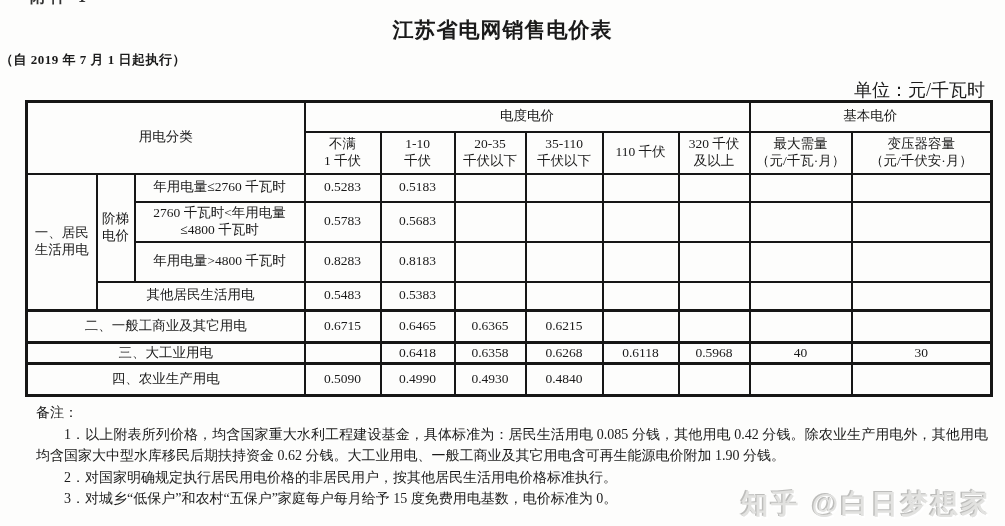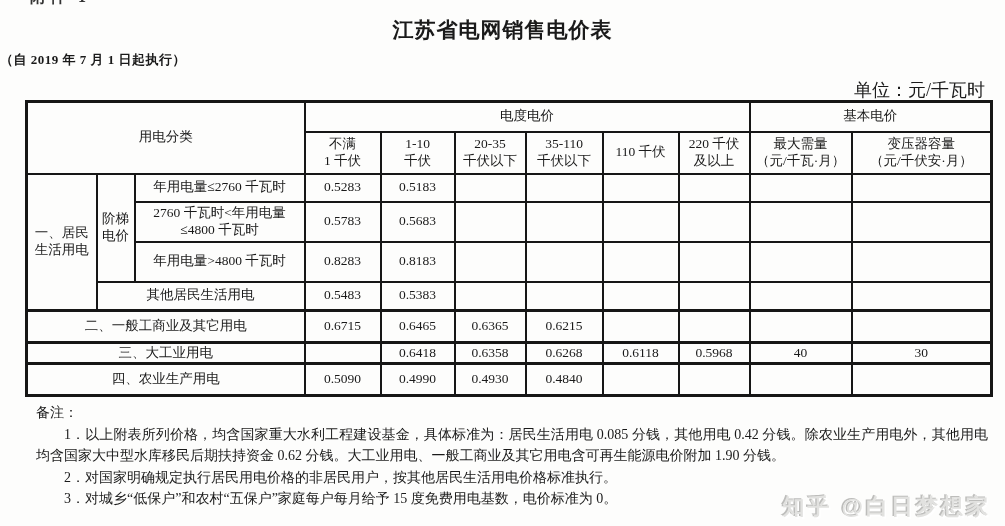--- a/index.html
+++ b/index.html
@@ -45,21 +45,21 @@
   td.num{font-size:14px;}
   .notes{
     position:absolute;left:28px;top:402px;width:952px;
     font-size:14px;line-height:21.5px;text-align:justify;margin-left:8px;
   }
   .notes p{margin:0;}
   .notes p.item{text-indent:2em;}
   .watermark{
     position:absolute;right:14px;bottom:4px;
     font-family:"Liberation Sans","DejaVu Sans",sans-serif;
-    font-size:22px;font-weight:bold;letter-spacing:3px;
+    font-size:27px;font-weight:bold;letter-spacing:3px;
     color:#e2e2e0;
     text-shadow:-1.5px -1.5px 0 #bdbdbb, 1.5px 1.5px 0 #ffffff;
   }
 </style>
 </head>
 <body>
 
 <div class="page">
 
   <div class="attachment">附件 1</div>
@@ -92,21 +92,21 @@
       <tr style="height:42px">
         <td class="pre">不满
 1 千伏</td>
         <td class="pre">1-10
 千伏</td>
         <td class="pre">20-35
 千伏以下</td>
         <td class="pre">35-110
 千伏以下</td>
         <td class="pre">110 千伏</td>
-        <td class="pre">220 千伏
+        <td class="pre">320 千伏
 及以上</td>
         <td class="pre">最大需量
 （元/千瓦·月）</td>
         <td class="pre">变压器容量
 （元/千伏安·月）</td>
       </tr>
 
       <tr style="height:28px">
         <td rowspan="4" class="cat">一、居民生活用电</td>
         <td rowspan="3">阶梯电价</td>

